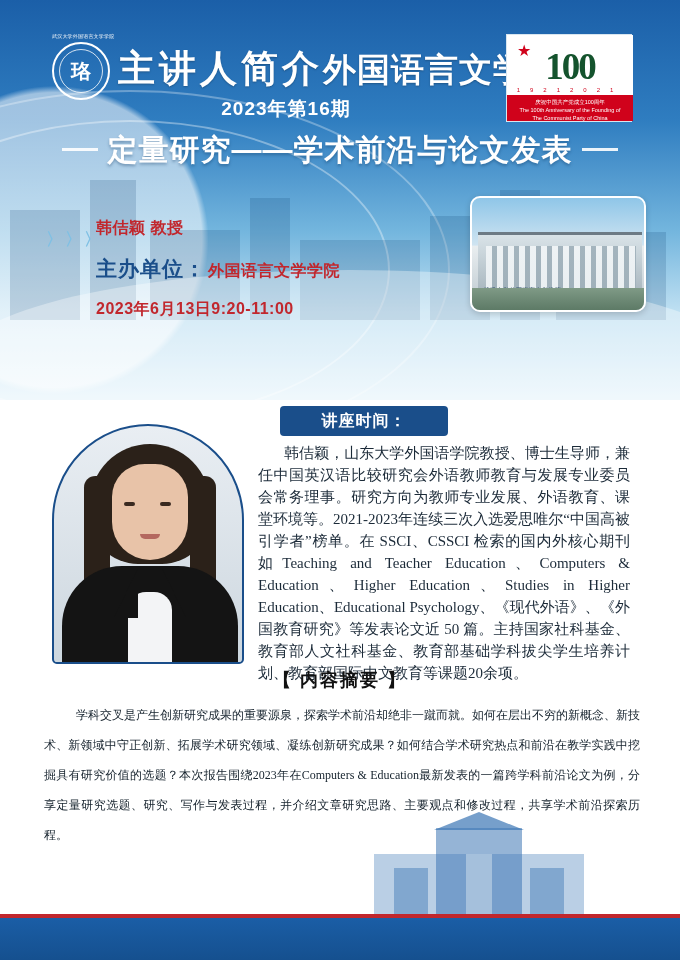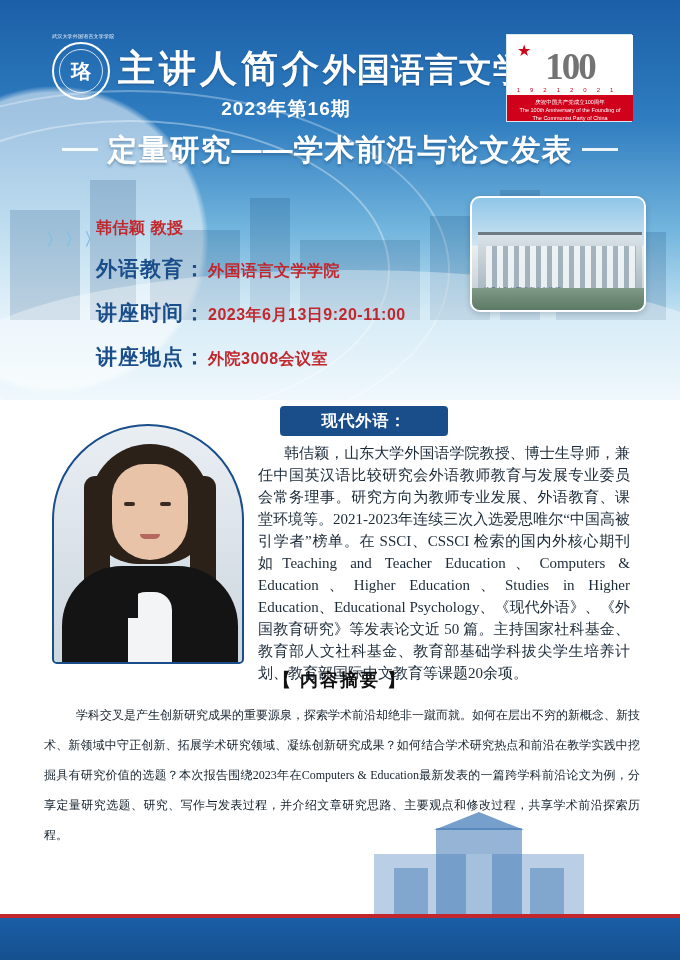--- a/index.html
+++ b/index.html
@@ -91,21 +91,21 @@
   .cpc {
     position: absolute; right: 48px; top: 34px; width: 126px; height: 88px;
     background: #ffffff; border: 1px solid #d8e6f0;
   }
   .cpc .red {
     position: absolute; left: 0; top: 0; width: 126px; height: 62px;
     background: #ffffff;
     display: flex; align-items: center; justify-content: center;
   }
   .cpc .hundred {
-    color: #737373; font-size: 37px; font-weight: 700;
+    color: #14532d; font-size: 37px; font-weight: 700;
     font-family: "Liberation Serif", serif; letter-spacing: -2px;
   }
   .cpc .star {
     position: absolute; left: 10px; top: 6px; color: #d0021b; font-size: 16px;
   }
   .cpc .yr {
     position: absolute; bottom: 28px; width: 126px; text-align: center;
     font-size: 6px; color: #d0021b; letter-spacing: 10px;
   }
   .cpc .band {
@@ -306,35 +306,30 @@
       <div class="lawn"></div>
     </div>
 
     <div class="chevrons">〉〉〉</div>
 
     <div class="info">
       <div class="info-row">
         <span class="info-val">韩佶颖 教授</span>
       </div>
       <div class="info-row">
-        <span class="info-label">外语教育：</span>
+        <span class="info-label">主办单位：</span>
         <span class="info-val">外国语言文学学院</span>
       </div>
       <div class="info-row">
-        <span class="info-label">讲座时间：</span>
         <span class="info-val">2023年6月13日9:20-11:00</span>
       </div>
-      <div class="info-row">
-        <span class="info-label">讲座地点：</span>
-        <span class="info-val">外院3008会议室</span>
-      </div>
-    </div>
-  </div>
-
-  <div class="bio-badge">现代外语：</div>
+    </div>
+  </div>
+
+  <div class="bio-badge">讲座时间：</div>
 
   <div class="portrait">
     <div class="hair"></div>
     <div class="hair-side-l"></div>
     <div class="hair-side-r"></div>
     <div class="face"></div>
     <div class="eye-l"></div>
     <div class="eye-r"></div>
     <div class="mouth"></div>
     <div class="body"></div>

